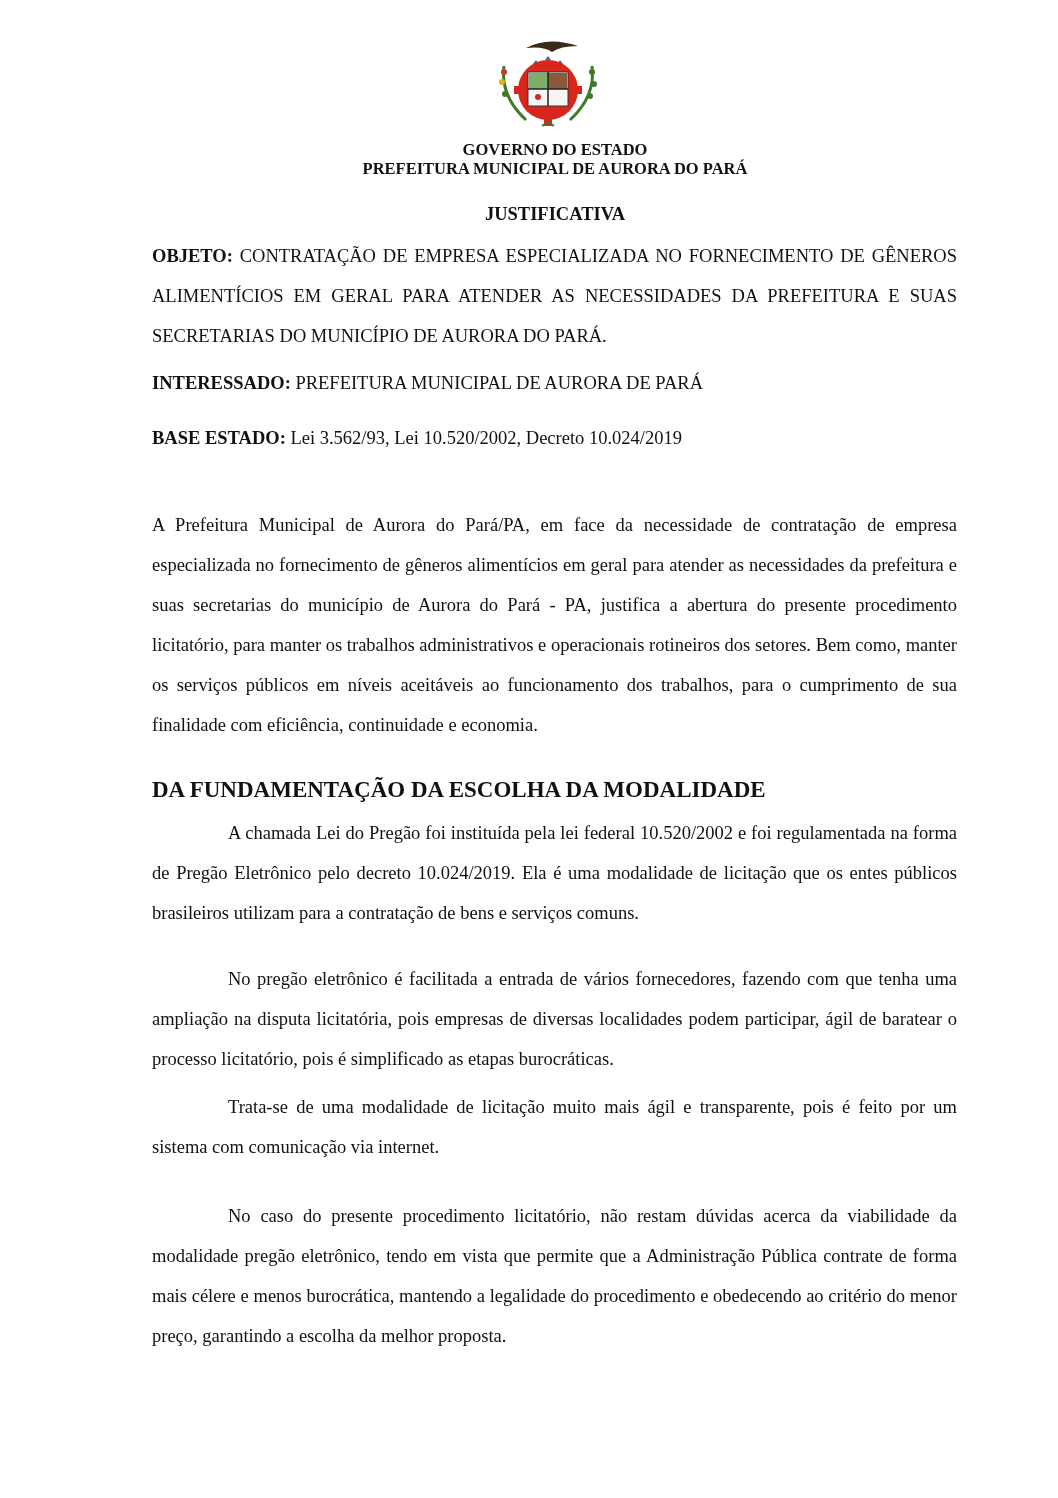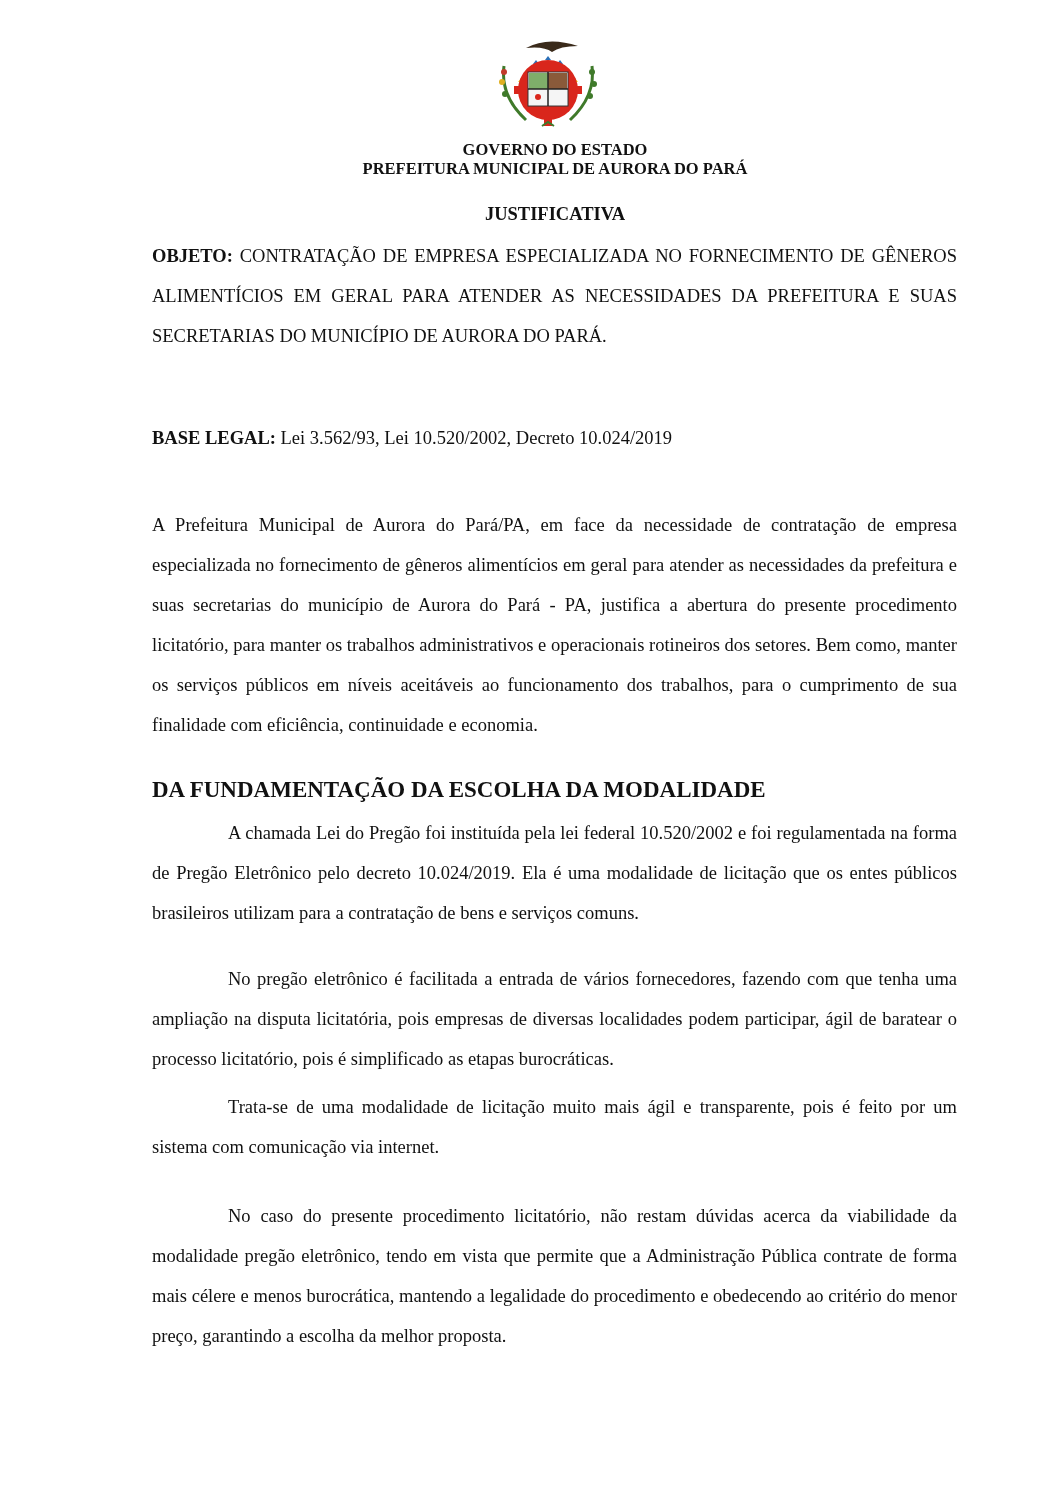--- a/index.html
+++ b/index.html
@@ -69,23 +69,26 @@
 
   <div class="hdr hdr1">GOVERNO DO ESTADO</div>
   <div class="hdr hdr2">PREFEITURA MUNICIPAL DE AURORA DO PARÁ</div>
 
   <div class="title">JUSTIFICATIVA</div>
 
   <div class="body-text objeto">
     <span class="label">OBJETO:</span><span> CONTRATAÇÃO DE EMPRESA ESPECIALIZADA NO FORNECIMENTO DE GÊNEROS ALIMENTÍCIOS EM GERAL PARA ATENDER AS NECESSIDADES DA PREFEITURA E SUAS SECRETARIAS DO MUNICÍPIO DE AURORA DO PARÁ.</span>
   </div>
 
+  <div class="body-text interessado">
+    <span class="label">INTERESSADO:</span><span> PREFEITURA MUNICIPAL DE AURORA DE PARÁ</span>
+  </div>
 
   <div class="body-text base-legal">
-    <span class="label">BASE LEGAL:</span><span> Lei 3.562/93, Lei 10.520/2002, Decreto 10.024/2019</span>
+    <span class="label">BASE ESTADO:</span><span> Lei 3.562/93, Lei 10.520/2002, Decreto 10.024/2019</span>
   </div>
 
   <div class="body-text par1">A Prefeitura Municipal de Aurora do Pará/PA, em face da necessidade de contratação de empresa especializada no fornecimento de gêneros alimentícios em geral para atender as necessidades da prefeitura e suas secretarias do município de Aurora do Pará - PA, justifica a abertura do presente procedimento licitatório, para manter os trabalhos administrativos e operacionais rotineiros dos setores. Bem como, manter os serviços públicos em níveis aceitáveis ao funcionamento dos trabalhos, para o cumprimento de sua finalidade com eficiência, continuidade e economia.</div>
 
   <div class="sec-head">DA FUNDAMENTAÇÃO DA ESCOLHA DA MODALIDADE</div>
 
   <div class="body-text par2">A chamada Lei do Pregão foi instituída pela lei federal 10.520/2002 e foi regulamentada na forma de Pregão Eletrônico pelo decreto 10.024/2019. Ela é uma modalidade de licitação que os entes públicos brasileiros utilizam para a contratação de bens e serviços comuns.</div>
   <div class="body-text par3">No pregão eletrônico é facilitada a entrada de vários fornecedores, fazendo com que tenha uma ampliação na disputa licitatória, pois empresas de diversas localidades podem participar, ágil de baratear o processo licitatório, pois é simplificado as etapas burocráticas.</div>
   <div class="body-text par4">Trata-se de uma modalidade de licitação muito mais ágil e transparente, pois é feito por um sistema com comunicação via internet.</div>
   <div class="body-text par5">No caso do presente procedimento licitatório, não restam dúvidas acerca da viabilidade da modalidade pregão eletrônico, tendo em vista que permite que a Administração Pública contrate de forma mais célere e menos burocrática, mantendo a legalidade do procedimento e obedecendo ao critério do menor preço, garantindo a escolha da melhor proposta.</div>

